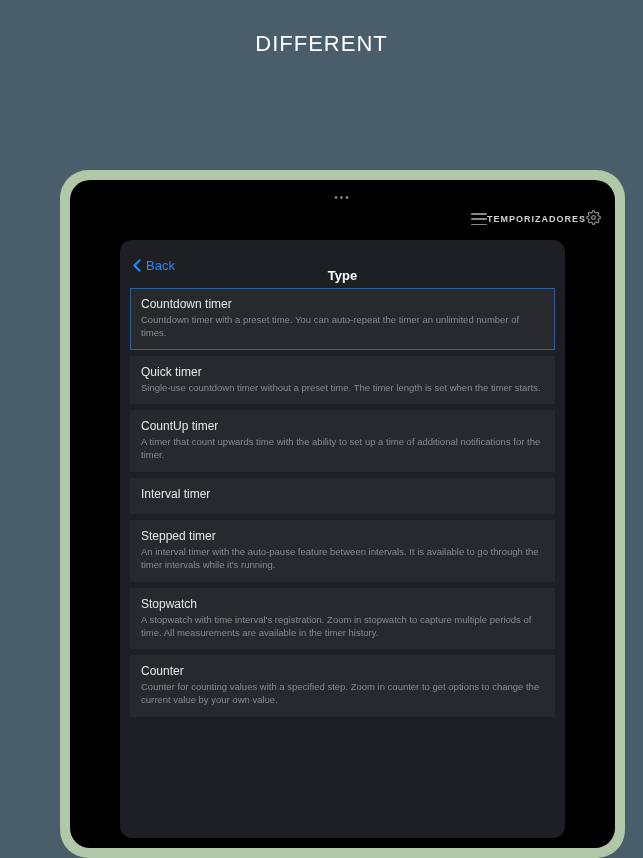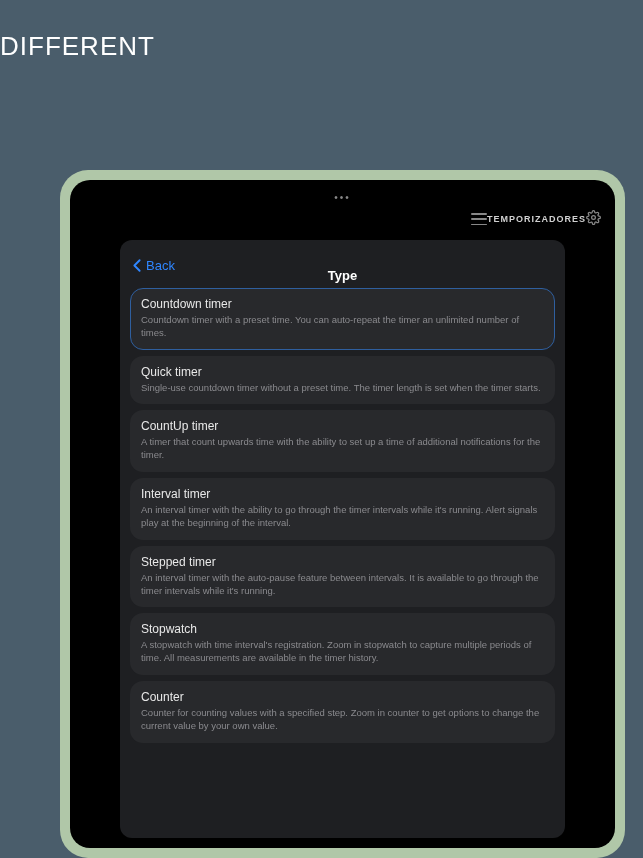--- a/index.html
+++ b/index.html
@@ -8,23 +8,23 @@
       box-sizing: border-box;
     }
     body {
       width: 643px;
       height: 858px;
       background: #4a5d6b;
       font-family: -apple-system, BlinkMacSystemFont, 'Segoe UI', sans-serif;
       overflow: hidden;
     }
     .promo-header {
-      text-align: left;
+      text-align: center;
       color: #fff;
-      font-size: 26px;
+      font-size: 22px;
       font-weight: 400;
       letter-spacing: 1px;
       padding-top: 30px;
       padding-bottom: 20px;
       line-height: 1.25;
     }
     .tablet-frame {
       position: absolute;
       left: 60px;
       top: 170px;
@@ -126,21 +126,21 @@
       font-size: 13px;
       font-weight: 600;
       margin-top: 20px;
     }
     .options-list {
       flex: 1;
       overflow-y: auto;
     }
     .option-item {
       background: #28292c;
-      border-radius: 13px;
+      border-radius: 0;
       padding: 8px 10px 9px 10px;
       margin-bottom: 6px;
       cursor: pointer;
       border: 1px solid transparent;
     }
     .option-item.selected {
       border: 1px solid #2f5f9f;
     }
     .option-title {
       color: #e8e8e8;
@@ -199,21 +199,20 @@
           <div class="option-item">
             <div class="option-title">Quick timer</div>
             <div class="option-desc">Single-use countdown timer without a preset time. The timer length is set when the timer starts.</div>
           </div>
           <div class="option-item">
             <div class="option-title">CountUp timer</div>
             <div class="option-desc">A timer that count upwards time with the ability to set up a time of additional notifications for the timer.</div>
           </div>
           <div class="option-item">
             <div class="option-title">Interval timer</div>
-            <div class="option-desc">An interval timer with the ability to go through the timer intervals while it's running. Alert signals play at the beginning of the interval.</div>
           </div>
           <div class="option-item">
             <div class="option-title">Stepped timer</div>
             <div class="option-desc">An interval timer with the auto-pause feature between intervals. It is available to go through the timer intervals while it's running.</div>
           </div>
           <div class="option-item">
             <div class="option-title">Stopwatch</div>
             <div class="option-desc">A stopwatch with time interval's registration. Zoom in stopwatch to capture multiple periods of time. All measurements are available in the timer history.</div>
           </div>
           <div class="option-item">

